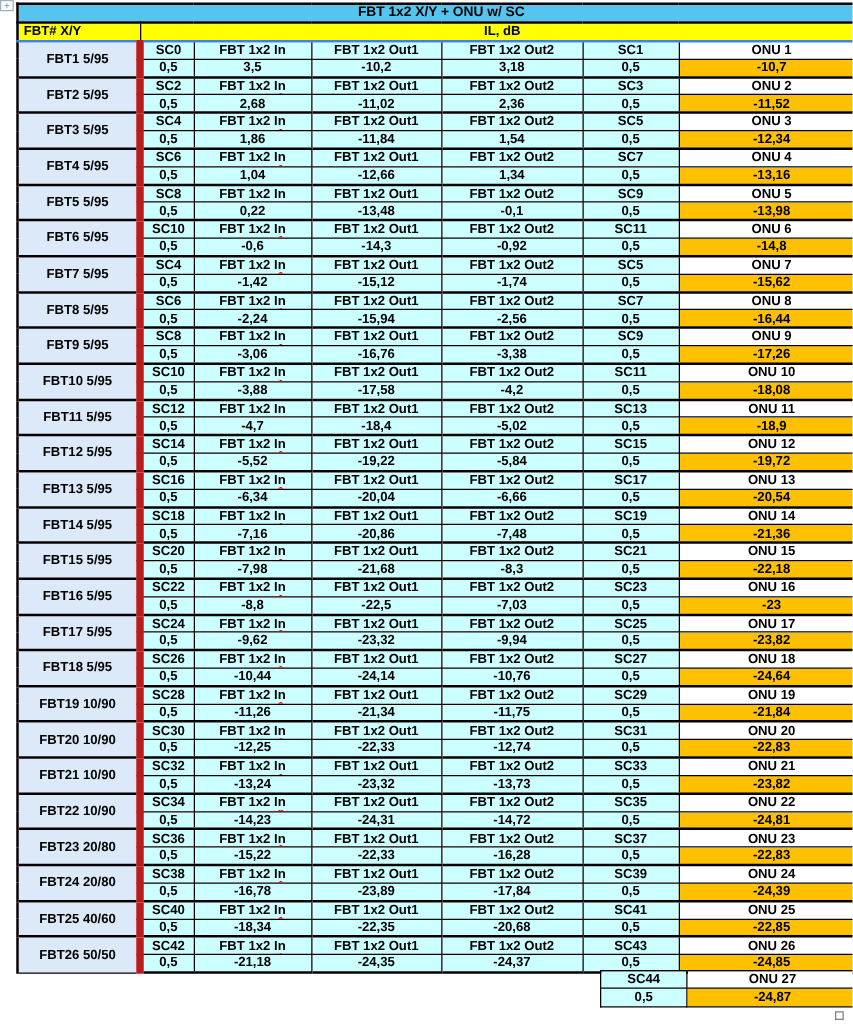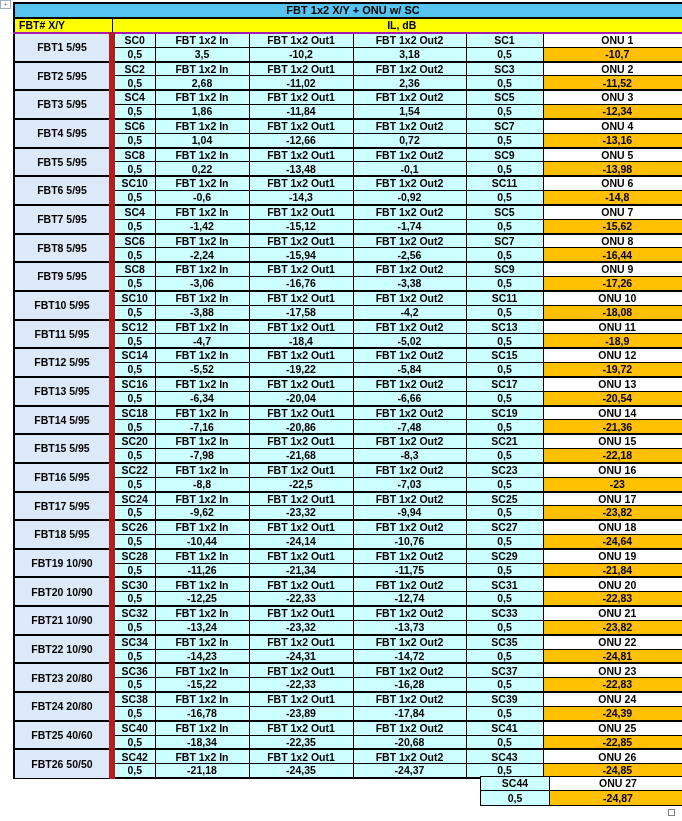--- a/index.html
+++ b/index.html
@@ -24,21 +24,21 @@
     border:1px solid #000; padding:0; overflow:hidden; white-space:nowrap;
     font-weight:bold; font-size:10.5px; line-height:1; color:#000;
     text-align:center; vertical-align:middle;
   }
   tr { height:14.33px; }
   tr.title-row, tr.head-row { height:15px; }
 
   .c-title { background:var(--title_bg); border:2px solid #000; font-size:11px; }
   .c-yellow { background:var(--header_bg); }
   .hdr-left { text-align:left; padding-left:4px; }
-  tr.head-row td { border-top:2px solid #000; border-bottom:2px solid #a21caf; }
+  tr.head-row td { border-top:2px solid #000; border-bottom:2px solid #3b82f6; }
   .c-fbt { background:var(--fbt_col_bg); border-left:2px solid #000; border-right:6px solid #b91c1c; }
   .c-cy { background:var(--cell_bg); }
   .c-onuh { background:var(--onu_header_bg); border-right:2px solid #000; }
   .c-orange { background:var(--onu_value_bg); border-right:2px solid #000; }
   tr.block-top td { border-top-width:2px; }
   tr.last-main td { border-bottom-width:2px; }
   td.edge-l { border-left-width:2px; }
   table.appendix td { border-right-width:1px; }
 
   .sq {
@@ -137,21 +137,21 @@
         <td class="c-cy"><span>FBT 1x2 </span><span class="sq">In</span></td>
         <td class="c-cy">FBT 1x2 Out1</td>
         <td class="c-cy">FBT 1x2 Out2</td>
         <td class="c-cy">SC7</td>
         <td class="c-onuh">ONU 4</td>
       </tr>
       <tr>
         <td class="c-cy">0,5</td>
         <td class="c-cy">1,04</td>
         <td class="c-cy">-12,66</td>
-        <td class="c-cy">0,72</td>
+        <td class="c-cy">1,34</td>
         <td class="c-cy">0,5</td>
         <td class="c-orange">-13,16</td>
       </tr>
       <tr class="block-top">
         <td class="c-fbt" rowspan="2">FBT5 5/95</td>
         <td class="c-cy">SC8</td>
         <td class="c-cy"><span>FBT 1x2 </span><span class="sq">In</span></td>
         <td class="c-cy">FBT 1x2 Out1</td>
         <td class="c-cy">FBT 1x2 Out2</td>
         <td class="c-cy">SC9</td>

